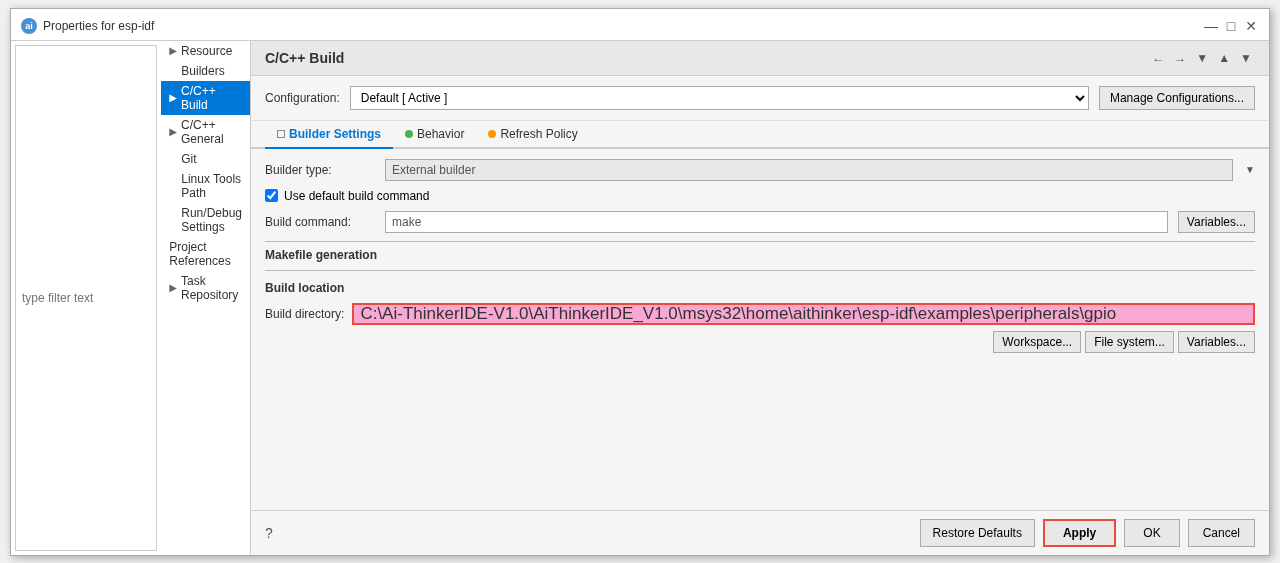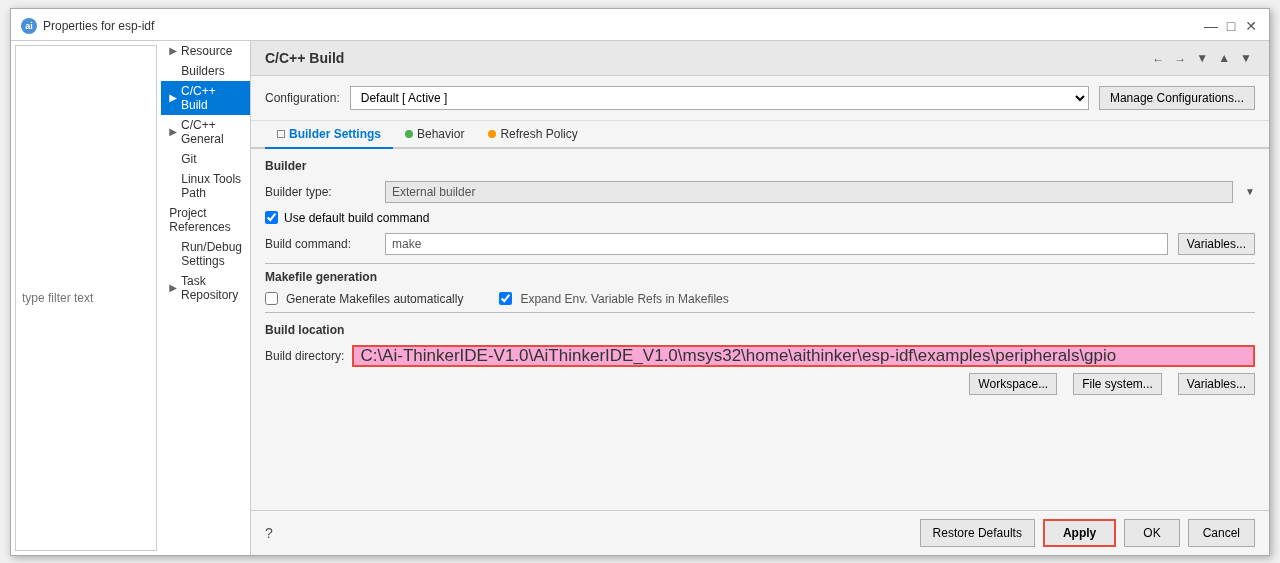--- a/index.html
+++ b/index.html
@@ -283,21 +283,21 @@
       border: 2px solid #e74c3c;
       background: #f9a8d4;
       padding: 2px 6px;
       font-size: 17px;
       color: #333;
       outline: none;
     }
     .build-buttons-row {
       display: flex;
       justify-content: flex-end;
-      gap: 16px;
+      gap: 4px;
       margin-top: 4px;
     }
     .small-btn {
       height: 22px;
       padding: 2px 8px;
       border: 1px solid #aaa;
       background: #e8e8e8;
       cursor: pointer;
       font-size: 12px;
     }
@@ -400,25 +400,25 @@
           <div class="sidebar-item">
             <span class="arrow">▶</span>
             <span>C/C++ General</span>
           </div>
           <div class="sidebar-item indent1">
             <span>Git</span>
           </div>
           <div class="sidebar-item indent1">
             <span>Linux Tools Path</span>
           </div>
+          <div class="sidebar-item indent1">
+            <span>Run/Debug Settings</span>
+          </div>
           <div class="sidebar-item">
             <span>Project References</span>
-          </div>
-          <div class="sidebar-item indent1">
-            <span>Run/Debug Settings</span>
           </div>
           <div class="sidebar-item">
             <span class="arrow">▶</span>
             <span>Task Repository</span>
           </div>
         </div>
     </div>
 
     <div class="main-panel">
 
@@ -451,21 +451,20 @@
           <span>Behavior</span>
         </div>
         <div class="tab">
           <span style="display:inline-block;width:8px;height:8px;background:#ff9800;border-radius:50%;margin-right:4px;"></span>
           <span>Refresh Policy</span>
         </div>
       </div>
 
       <div class="main-content">
 
-        <div class="section-title">Builder</div>
 
         <div class="form-row">
           <span class="form-label">Builder type:</span>
           <input class="form-control-full" type="text" readonly="" value="External builder" style="color: rgb(85, 85, 85);">
           <span style="font-size:10px;color:#555;margin-left:2px;">▼</span>
         </div>
 
         <div class="checkbox-row">
           <input type="checkbox" checked="" id="useDefault" style="">
           <label for="useDefault">Use default build command</label>
@@ -474,27 +473,20 @@
         <div class="form-row">
           <span class="form-label">Build command:</span>
           <input class="form-control-full" type="text" value="make" style="background: rgb(255, 255, 255); flex: 1 1 0%;">
           <button class="small-btn">Variables...</button>
         </div>
 
         <hr class="separator-line">
 
         <div class="section-title">Makefile generation</div>
 
-        <div class="makefile-row">
-          <input type="checkbox" id="genMakefiles" class="makefile-checkbox" style="">
-          <label for="genMakefiles" class="makefile-label">Generate Makefiles automatically</label>
-          <span style="margin-left: 20px;"></span>
-          <input type="checkbox" id="expandEnv" checked="" class="expand-checkbox" style="">
-          <label for="expandEnv" class="expand-label">Expand Env. Variable Refs in Makefiles</label>
-        </div>
 
         <hr class="separator-line">
 
         <div class="build-location-section">
           <div class="section-title">Build location</div>
           <div class="build-dir-row">
             <span class="build-dir-label">Build directory:</span>
             <input class="build-dir-input" type="text" value="C:\Ai-ThinkerIDE-V1.0\AiThinkerIDE_V1.0\msys32\home\aithinker\esp-idf\examples\peripherals\gpio" style="">
           </div>
           <div class="build-buttons-row">

